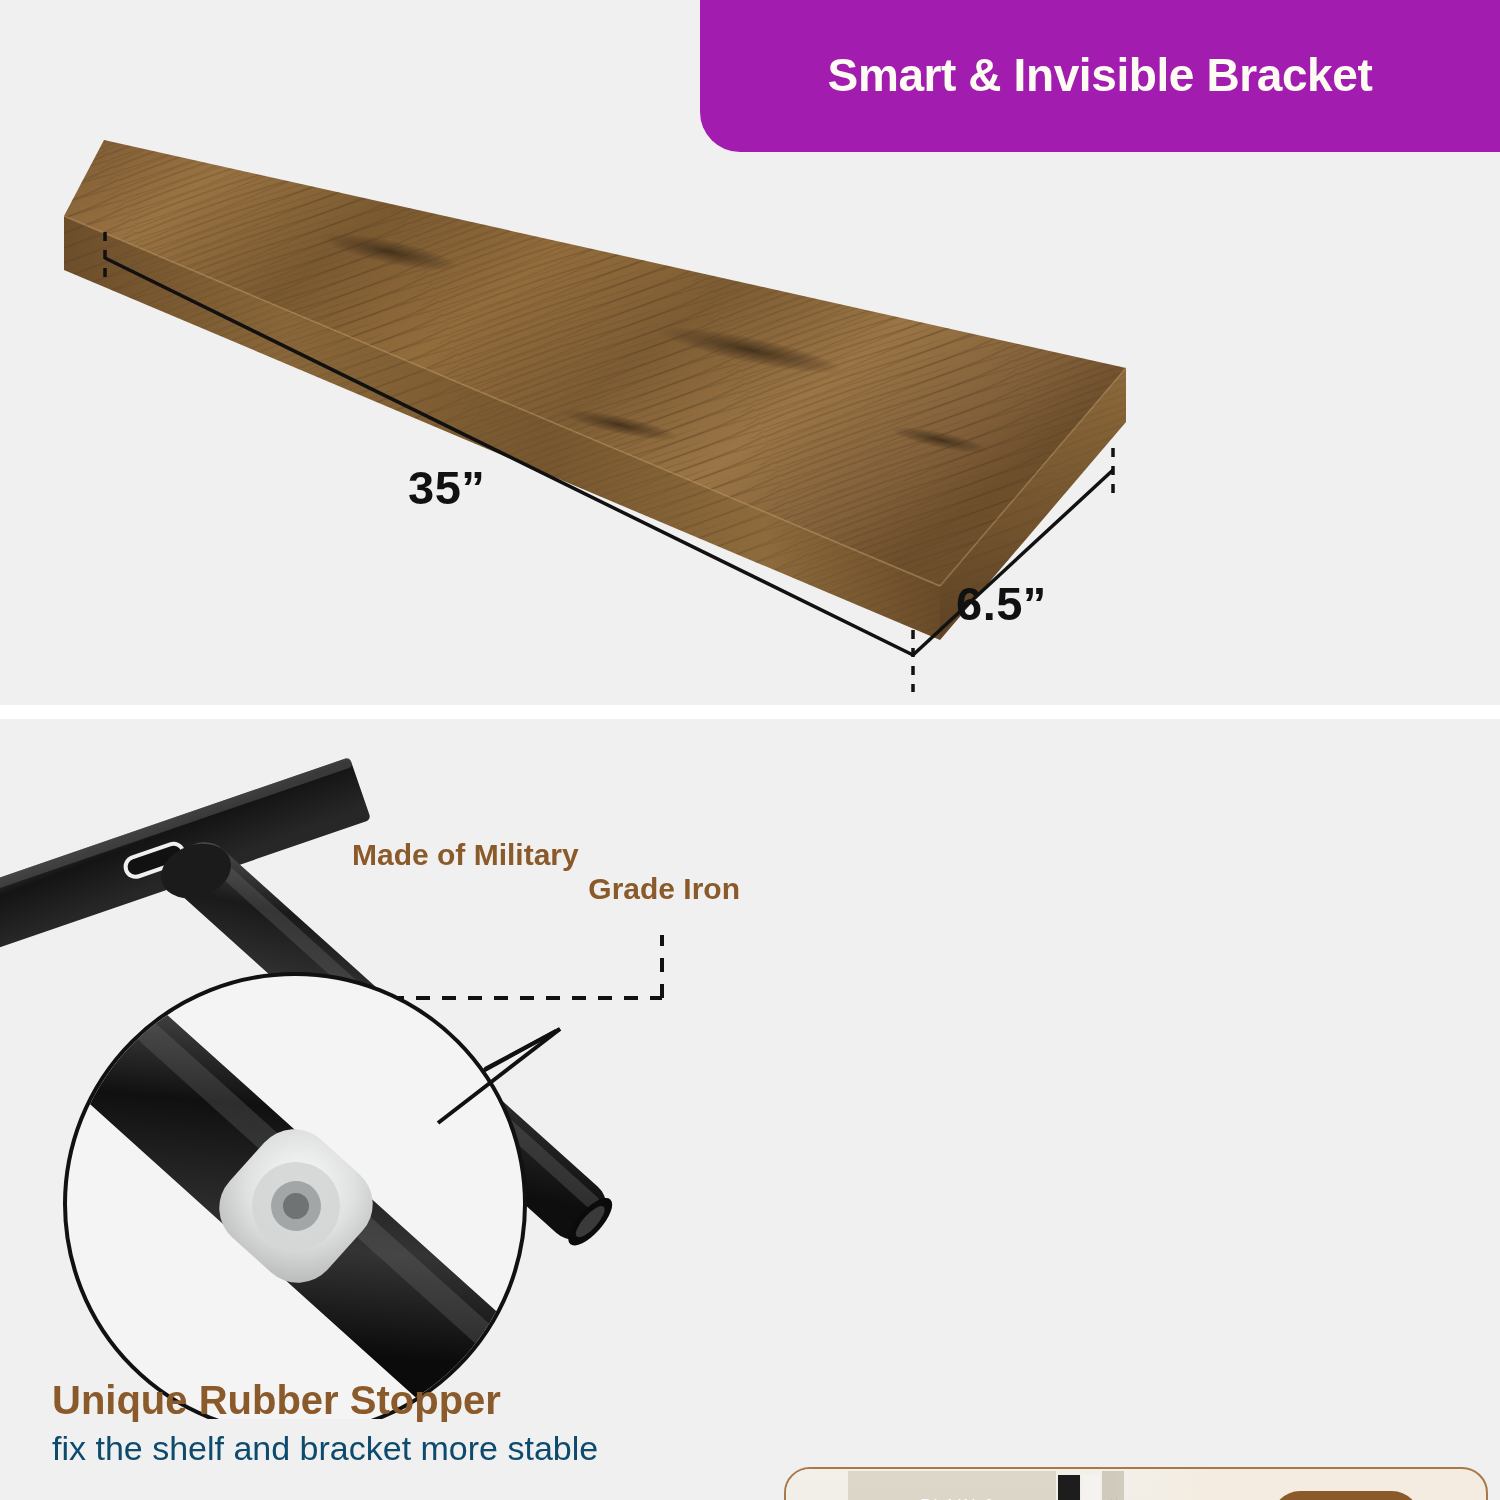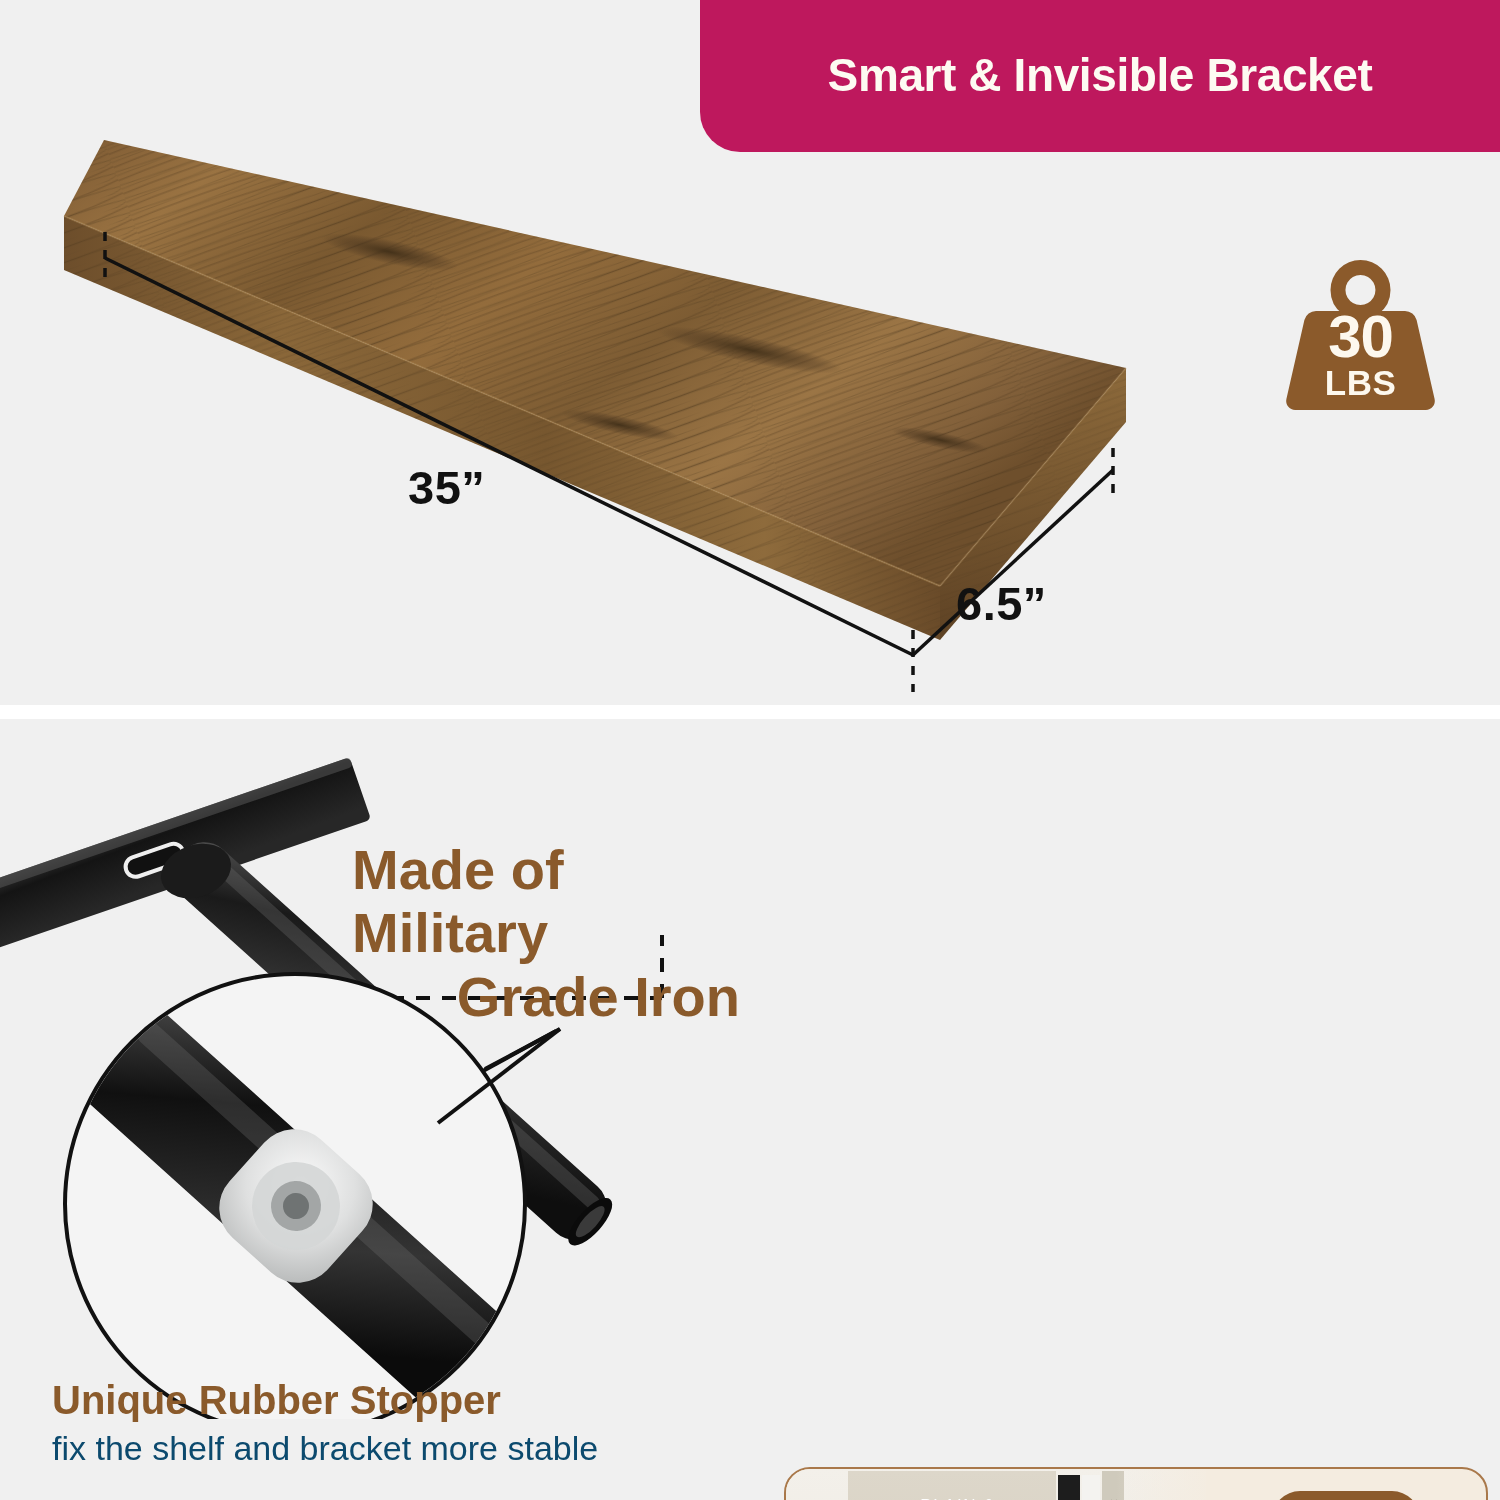--- a/index.html
+++ b/index.html
@@ -5,21 +5,21 @@
   html,body{margin:0;padding:0;background:#fff;}
   body{width:1500px;height:1500px;overflow:hidden;
        font-family:"Liberation Sans","DejaVu Sans",sans-serif;}
   .page{position:relative;width:1500px;height:1500px;background:#ffffff;}
 
   
   .top-panel{position:absolute;left:0;top:0;width:1500px;height:705px;background:#f0f0f0;overflow:hidden;}
 
   
   .banner{position:absolute;left:700px;top:0;width:800px;height:152px;
-          background:#be185d;border-bottom-left-radius:40px;
+          background:#a21caf;border-bottom-left-radius:40px;
           display:flex;align-items:center;justify-content:center;}
   .banner-line{color:#fdfbf2;font-weight:bold;font-size:46px;line-height:1.17;letter-spacing:-.4px;white-space:nowrap;}
 
   
   .shelf-wrap{position:absolute;left:60px;top:20px;width:1140px;height:660px;}
   .shelf-svg{position:absolute;left:0;top:0;}
 
   
   .dim-svg{position:absolute;left:0;top:0;width:1500px;height:705px;pointer-events:none;}
   .dim-label{position:absolute;font-weight:bold;color:#111;font-size:47px;letter-spacing:.5px;}
@@ -35,21 +35,21 @@
   
   .divider{position:absolute;left:0;top:705px;width:1500px;height:14px;background:#ffffff;}
 
   
   .bottom-panel{position:absolute;left:0;top:719px;width:1500px;height:781px;background:#f0f0f0;overflow:hidden;}
 
   
   .bracket-area{position:absolute;left:0;top:0;width:760px;height:700px;}
 
   .mil-title{position:absolute;left:300px;top:838px;width:440px;text-align:right;
-             color:#8a5a2b;font-weight:bold;font-size:56px;line-height:1.13;}
+             color:#8a5a2b;font-weight:bold;font-size:30px;line-height:1.13;}
   .mil-title span{display:block;}
   .mil-title .l1{text-align:left;padding-left:52px;}
 
   .rubber-block{position:absolute;left:52px;top:1378px;width:700px;}
   .rubber-title{color:#8a5a2b;font-weight:bold;font-size:40px;line-height:1.1;margin:0 0 8px 0;}
   .rubber-sub{color:#0c4a6e;font-size:34px;line-height:1.1;margin:0;}
 
   
   .cmp-card{position:absolute;border:2px solid #a9784a;border-radius:26px;overflow:hidden;}
   .cmp-ours{left:784px;top:748px;width:700px;height:344px;background:#f4ece0;}
@@ -134,31 +134,20 @@
       <line x1="913" y1="630" x2="913" y2="692" stroke="#111" stroke-width="3.5" stroke-dasharray="9 9"></line>
 
       <line x1="913" y1="655" x2="1113" y2="470" stroke="#111" stroke-width="3.5"></line>
 
       <line x1="1113" y1="448" x2="1113" y2="494" stroke="#111" stroke-width="3.5" stroke-dasharray="9 9"></line>
     </svg>
 
     <div class="dim-label dim-24">35”</div>
     <div class="dim-label dim-65">6.5”</div>
 
-    <div class="weight">
-      <svg width="155" height="160" viewBox="0 0 155 160">
-        <path d="M77.5 4 a30 30 0 0 0 -30 30 a30 30 0 0 0 12 24 h36 a30 30 0 0 0 12 -24 a30 30 0 0 0 -30 -30 z
-                 M77.5 19 a15 15 0 1 1 -0.1 0 z" fill="#8b5a2b"></path>
-        <path d="M33 55 h89 a12 12 0 0 1 11.6 9 l18 79 a9 9 0 0 1 -8.8 11 H12.2 a9 9 0 0 1 -8.8 -11 l18 -79 A12 12 0 0 1 33 55 z" fill="#8b5a2b"></path>
-      </svg>
-      <div class="weight-txt">
-        <div class="w-num">30</div>
-        <div class="w-unit">LBS</div>
-      </div>
-    </div>
 
     <div class="banner">
       <div class="banner-line">Smart &amp; Invisible Bracket</div>
     </div>
   </div>
 
   <div class="divider"></div>
 
   <div class="bottom-panel">
     <div class="bracket-area">

